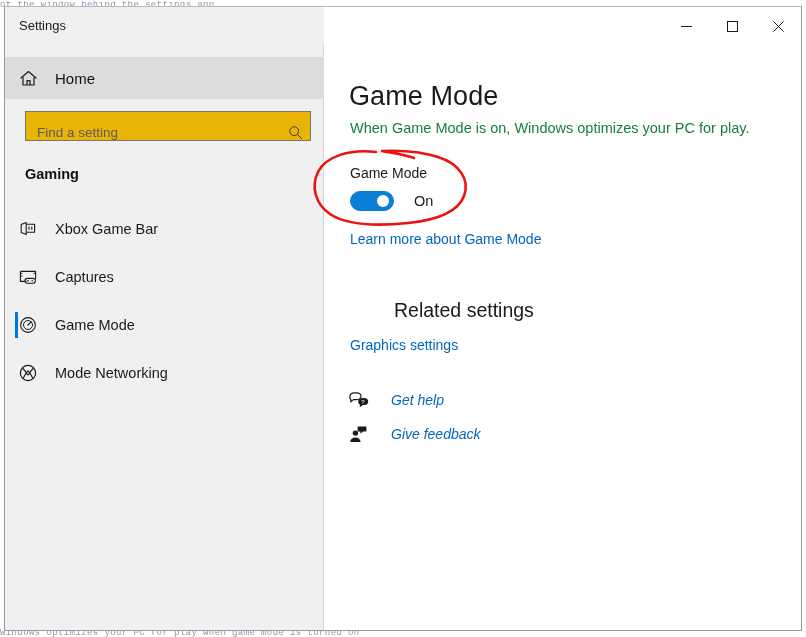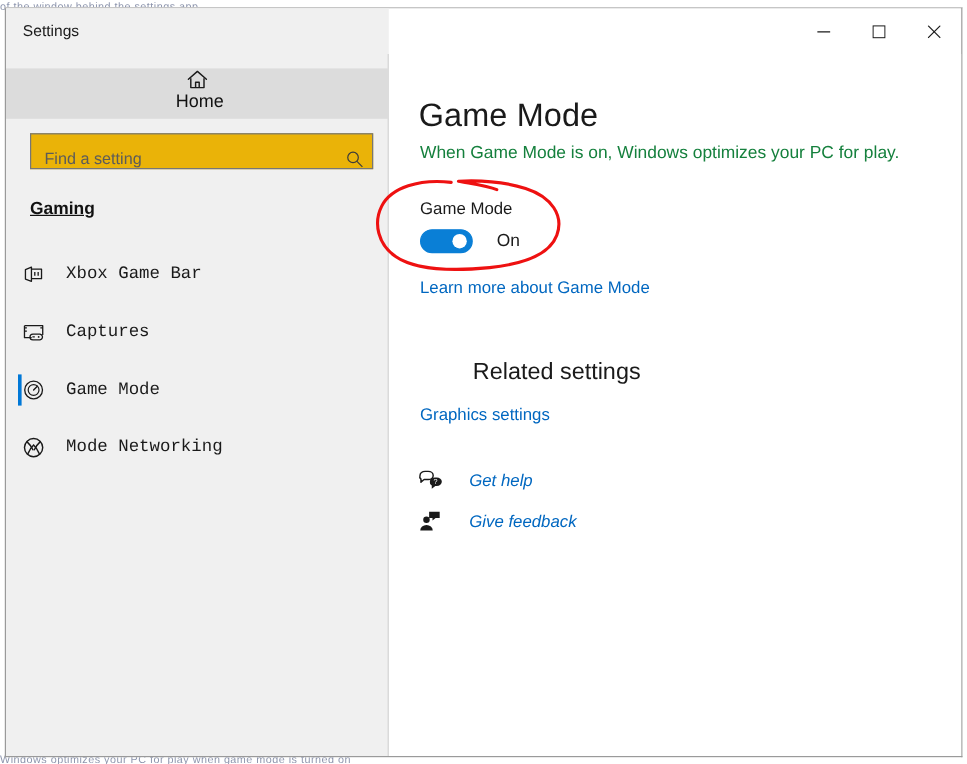--- a/index.html
+++ b/index.html
@@ -22,21 +22,21 @@
     position: absolute;
     left: 0; right: 0;
     height: 8px;
     overflow: hidden;
     white-space: nowrap;
     font-size: 9px;
     line-height: 8px;
     color: #2b3a67;
     opacity: .55;
     letter-spacing: .4px;
-    font-family: Liberation Sans, sans-serif;
+    font-family: Liberation Mono, monospace;
   }
   #bg-row-top    { top: 1px; }
   #bg-row-bottom { top: 629px; }
 
   
   #settings-window {
     position: absolute;
     left: 4px; top: 6px;
     width: 798px; height: 625px;
     background: #ffffff;
@@ -82,21 +82,20 @@
     width: 319px; height: 587px;
     background: #f0f0f0;
     border-right: 1px solid #d4d4d4;
   }
   #home-row {
     position: absolute; left: 0; top: 12px;
     width: 319px; height: 42px;
     background: #dcdcdc;
     display: flex; align-items: center;
     cursor: default;
-    flex-direction: column;
   }
   #home-row .nav-icon { width: 46px; display: flex; justify-content: center; }
   #home-label {
     font-size: 15px; color: #111;
     margin-left: 4px;
   }
 
   #search-box {
     position: absolute;
     left: 20px; top: 66px;
@@ -115,28 +114,26 @@
   }
   #search-input::placeholder { color: #5b5b5b; opacity: 1; }
   #search-icon { width: 30px; display: flex; justify-content: center; align-items: center; }
 
   #category-label {
     position: absolute;
     left: 20px; top: 121px;
     font-size: 14.5px;
     font-weight: bold;
     color: #111;
-    text-decoration: underline;
   }
 
   #nav-list {
     position: absolute;
     left: 0; top: 160px;
     width: 305px;
-    font-family: Liberation Mono, monospace;
   }
   .nav-item {
     position: relative;
     height: 48px;
     display: flex; align-items: center;
     cursor: default;
   }
   .nav-item .sel-bar {
     position: absolute;
     left: 10px; top: 11px;

